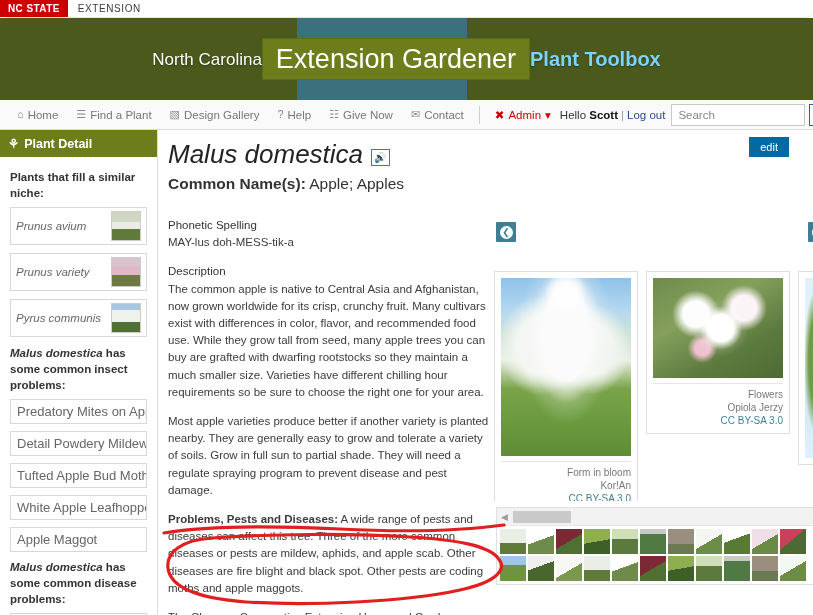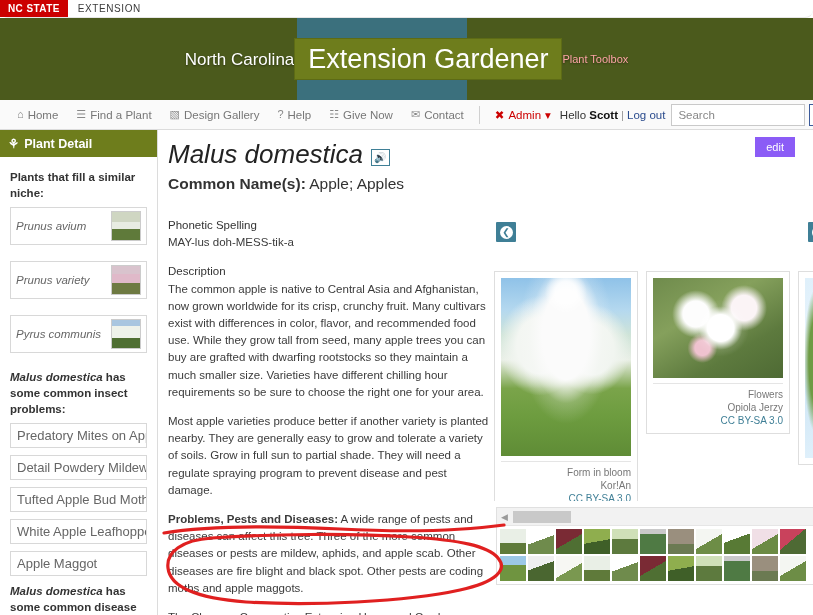--- a/index.html
+++ b/index.html
@@ -97,25 +97,25 @@
     font-size: 27px;
     line-height: 32px;
     background: #6e7d1c;
     padding: 4px 13px;
     margin: 1px 0;
     position: relative; z-index: 3;
     white-space: nowrap;
     border: 1px solid #5d6b15;
   }
   .hero-line3 {
-    color: #fca5a5;
-    font-size: 11px;
+    color: #7dd3fc;
+    font-size: 20px;
     line-height: 19px;
     text-shadow: 0 1px 2px rgba(0,0,0,0.45);
-    position: relative; z-index: 3;
+    position: relative; z-index: 3; font-weight: bold;
   }
 
   
   .navbar {
     height: 30px;
     background: #fafafa;
     border-bottom: 1px solid #dcdcdc;
     display: flex;
     align-items: center;
     padding: 0 8px;
@@ -192,21 +192,21 @@
     font-weight: bold;
     color: #333;
     line-height: 16px;
     margin: 4px 0 6px 0;
   }
   .side-label i { font-style: italic; }
   .side-card {
     border: 1px solid #d8d8d8;
     background: #fff;
     height: 38px;
-    margin-bottom: 16px;
+    margin-bottom: 8px;
     display: flex; align-items: center;
     padding: 0 5px;
     overflow: hidden;
   }
   .side-card .nm {
     font-size: 11.5px;
     font-style: italic;
     color: #666;
     flex: 1;
     white-space: nowrap;
@@ -236,22 +236,22 @@
 
   
   .main {
     flex: 1;
     position: relative;
     padding: 8px 0 0 10px;
     overflow: hidden;
   }
   .edit-btn {
     position: absolute;
-    right: 18px; top: 7px;
-    background: #8b5cf6;
+    right: 24px; top: 7px;
+    background: #0369a1;
     color: #fff;
     font-size: 11px;
     padding: 4px 11px;
     cursor: pointer;
   }
   .title-row { display: flex; align-items: center; gap: 8px; }
   .sci-name {
     font-size: 26px;
     font-style: italic;
     font-weight: normal;

